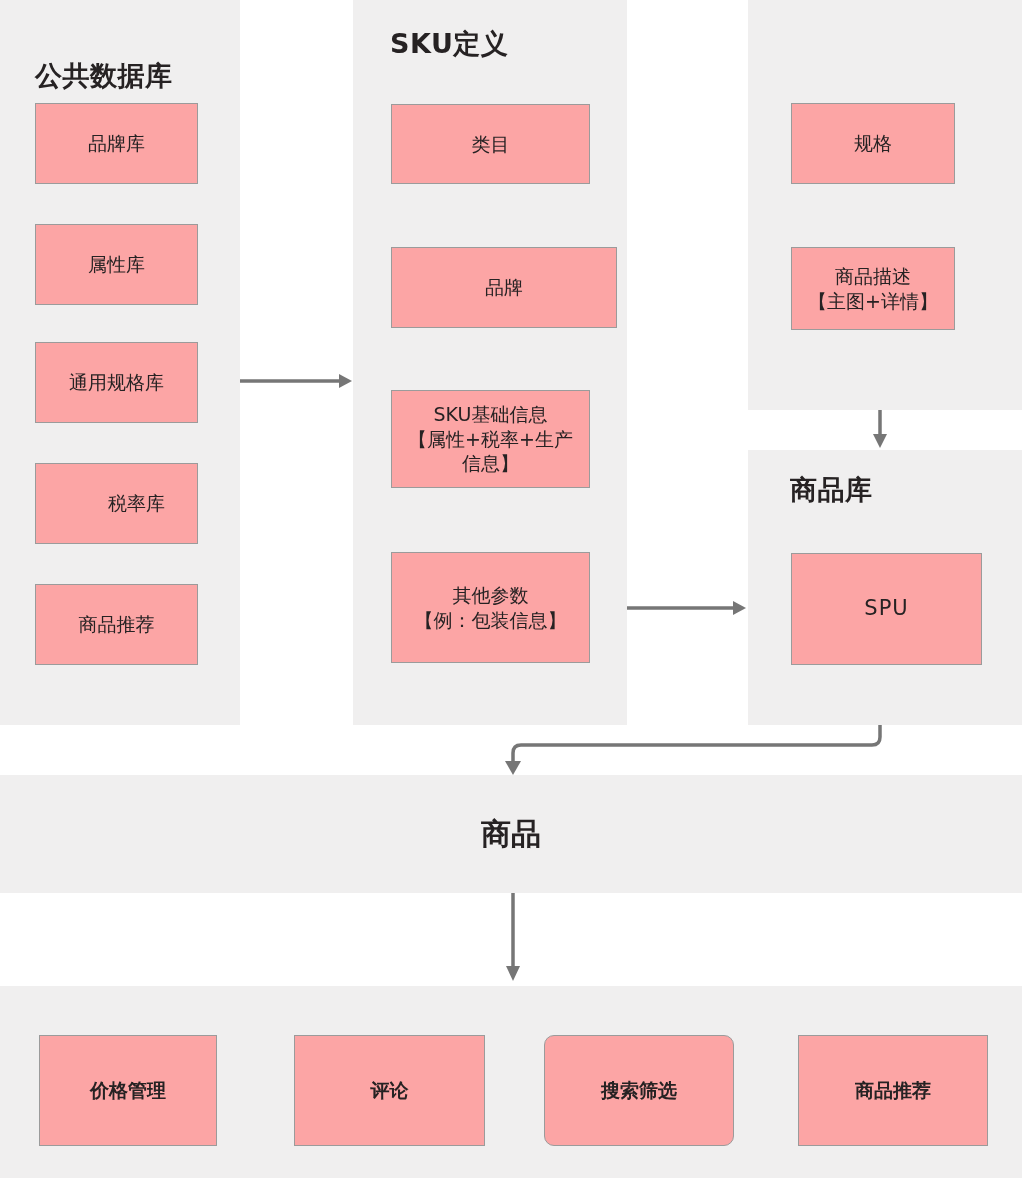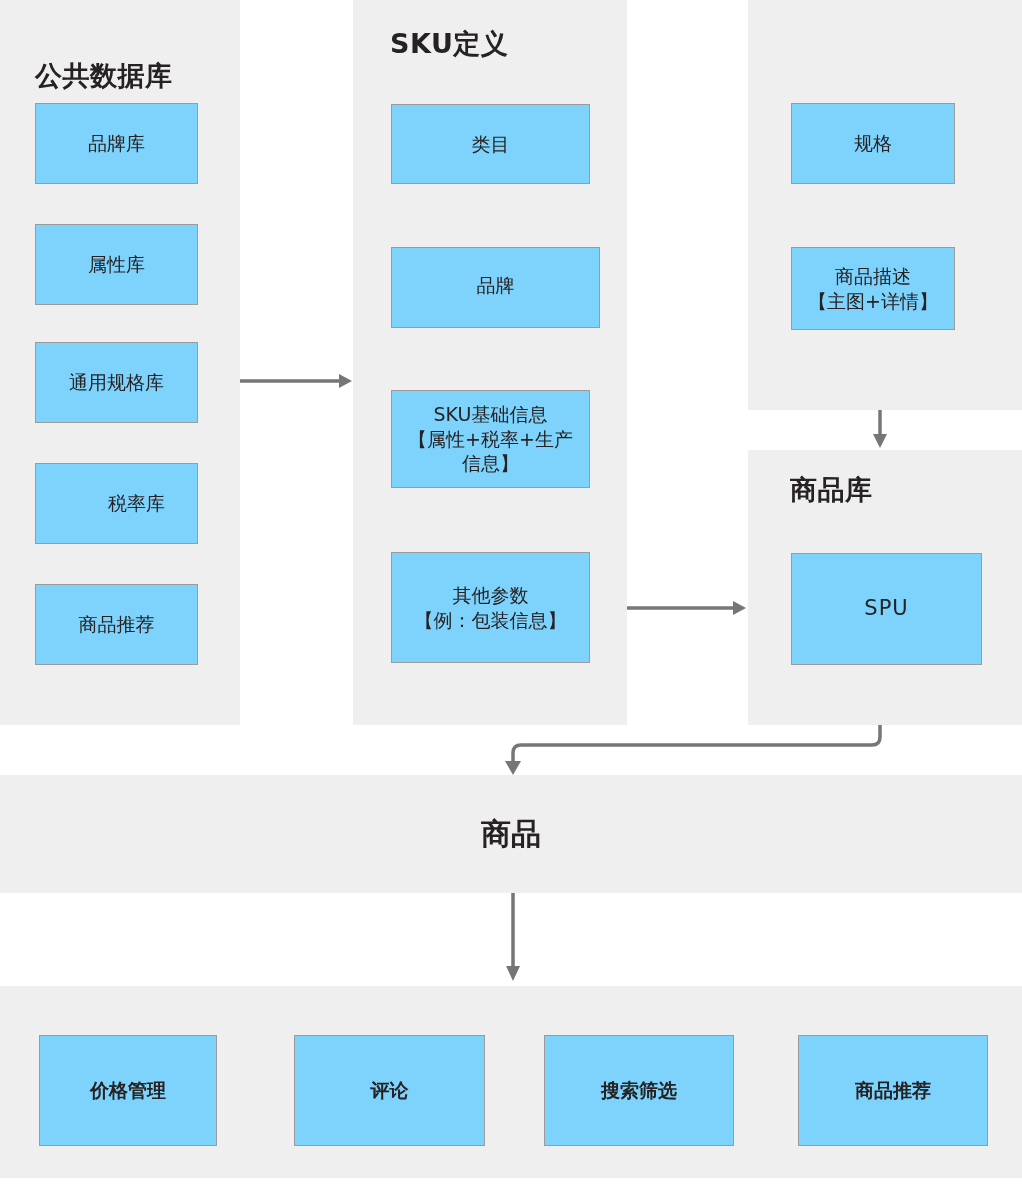--- a/index.html
+++ b/index.html
@@ -7,21 +7,21 @@
     width:1022px;height:1186px;position:relative;background:#ffffff;
     font-family:"DejaVu Sans","Liberation Sans",sans-serif;
     color:#262223;overflow:hidden;
   }
   .panel{position:absolute;background:#f0efef;}
   .panel-title{
     position:absolute;font-weight:bold;font-size:27px;color:#262223;
     letter-spacing:0.5px;white-space:nowrap;
   }
   .node{
-    position:absolute;background:#7dd3fc;border:1.5px solid #9b9b9b;
+    position:absolute;background:#fca5a5;border:1.5px solid #9b9b9b;
     display:flex;align-items:center;justify-content:center;
     text-align:center;font-size:19px;line-height:1.3;color:#262223;
     white-space:pre-line;box-sizing:border-box;
   }
   .node.bold{font-weight:bold;font-size:19px;}
   .node.latin{font-size:21px;letter-spacing:1px;}
   .band-label{
     position:absolute;left:0;top:775px;width:1022px;height:118px;
     display:flex;align-items:center;justify-content:center;
     font-weight:bold;font-size:30px;color:#262223;
@@ -45,36 +45,36 @@
 <div class="panel-title" style="left:790px;top:472px;">商品库</div>
 <div class="band-label">商品</div>
 
 <div class="node" style="left:35px;top:103px;width:163px;height:81px;">品牌库</div>
 <div class="node" style="left:35px;top:224px;width:163px;height:81px;">属性库</div>
 <div class="node" style="left:35px;top:342px;width:163px;height:81px;">通用规格库</div>
 <div class="node" style="left:35px;top:463px;width:163px;height:81px;padding-left:40px;">税率库</div>
 <div class="node" style="left:35px;top:584px;width:163px;height:81px;">商品推荐</div>
 
 <div class="node" style="left:391px;top:104px;width:199px;height:80px;">类目</div>
-<div class="node" style="left:391px;top:247px;width:209px;height:81px;font-family:Liberation Mono, monospace;">品牌</div>
+<div class="node" style="left:391px;top:247px;width:226px;height:81px;">品牌</div>
 <div class="node" style="left:391px;top:390px;width:199px;height:98px;">SKU基础信息
 【属性+税率+生产
 信息】</div>
 <div class="node" style="left:391px;top:552px;width:199px;height:111px;">其他参数
 【例：包装信息】</div>
 
 <div class="node" style="left:791px;top:103px;width:164px;height:81px;">规格</div>
 <div class="node" style="left:791px;top:247px;width:164px;height:83px;">商品描述
 【主图+详情】</div>
 
 <div class="node latin" style="left:791px;top:553px;width:191px;height:112px;">SPU</div>
 
 <div class="node bold" style="left:39px;top:1035px;width:178px;height:111px;">价格管理</div>
 <div class="node bold" style="left:294px;top:1035px;width:191px;height:111px;">评论</div>
-<div class="node bold" style="left:544px;top:1035px;width:190px;height:111px;">搜索筛选</div>
+<div class="node bold" style="left:544px;top:1035px;width:190px;height:111px;border-radius:10px;">搜索筛选</div>
 <div class="node bold" style="left:798px;top:1035px;width:190px;height:111px;">商品推荐</div>
 
 <svg class="arrows" width="1022" height="1186" viewBox="0 0 1022 1186">
 
   <g>
     <line x1="240" y1="381" x2="339" y2="381"></line>
     <polygon points="339,374 339,388 352,381"></polygon>
   </g>
 
   <g>

